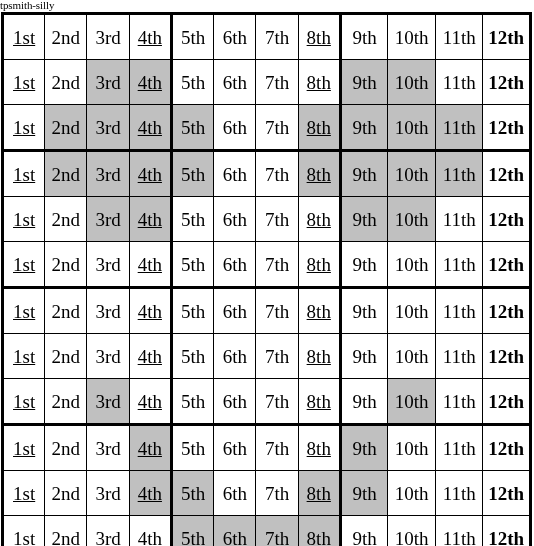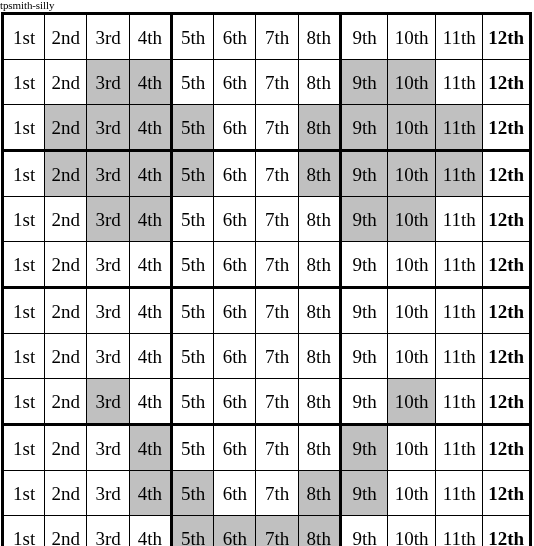--- a/index.html
+++ b/index.html
@@ -59,25 +59,25 @@
 
   
   #grid-table col.c-narrow { width: 40px; }
   #grid-table col.c-wide   { width: 45px; }
 
   #grid-table td.shaded { background: #c0c0c0; }
 
   
   #grid-table tr:first-child td { border-top-width: 3px; }
   #grid-table tr:last-child  td { border-bottom-width: 3px; }
-  #grid-table td:first-child { border-left-width: 3px; }
+  #grid-table td:first-child { border-left-width: 3px; text-decoration: underline; }
   #grid-table td:last-child  { border-right-width: 3px; font-weight: bold; }
 
   
-  #grid-table td.block-right { border-right-width: 3px; }
+  #grid-table td.block-right { border-right-width: 3px; text-decoration: underline; }
   
   #grid-table tr.block-bottom td { border-bottom-width: 3px; }
 </style>
 </head>
 <body>
 
 <div id="puzzle-wrap">
 
   <div id="puzzle-title">tpsmith-silly</div>
 

